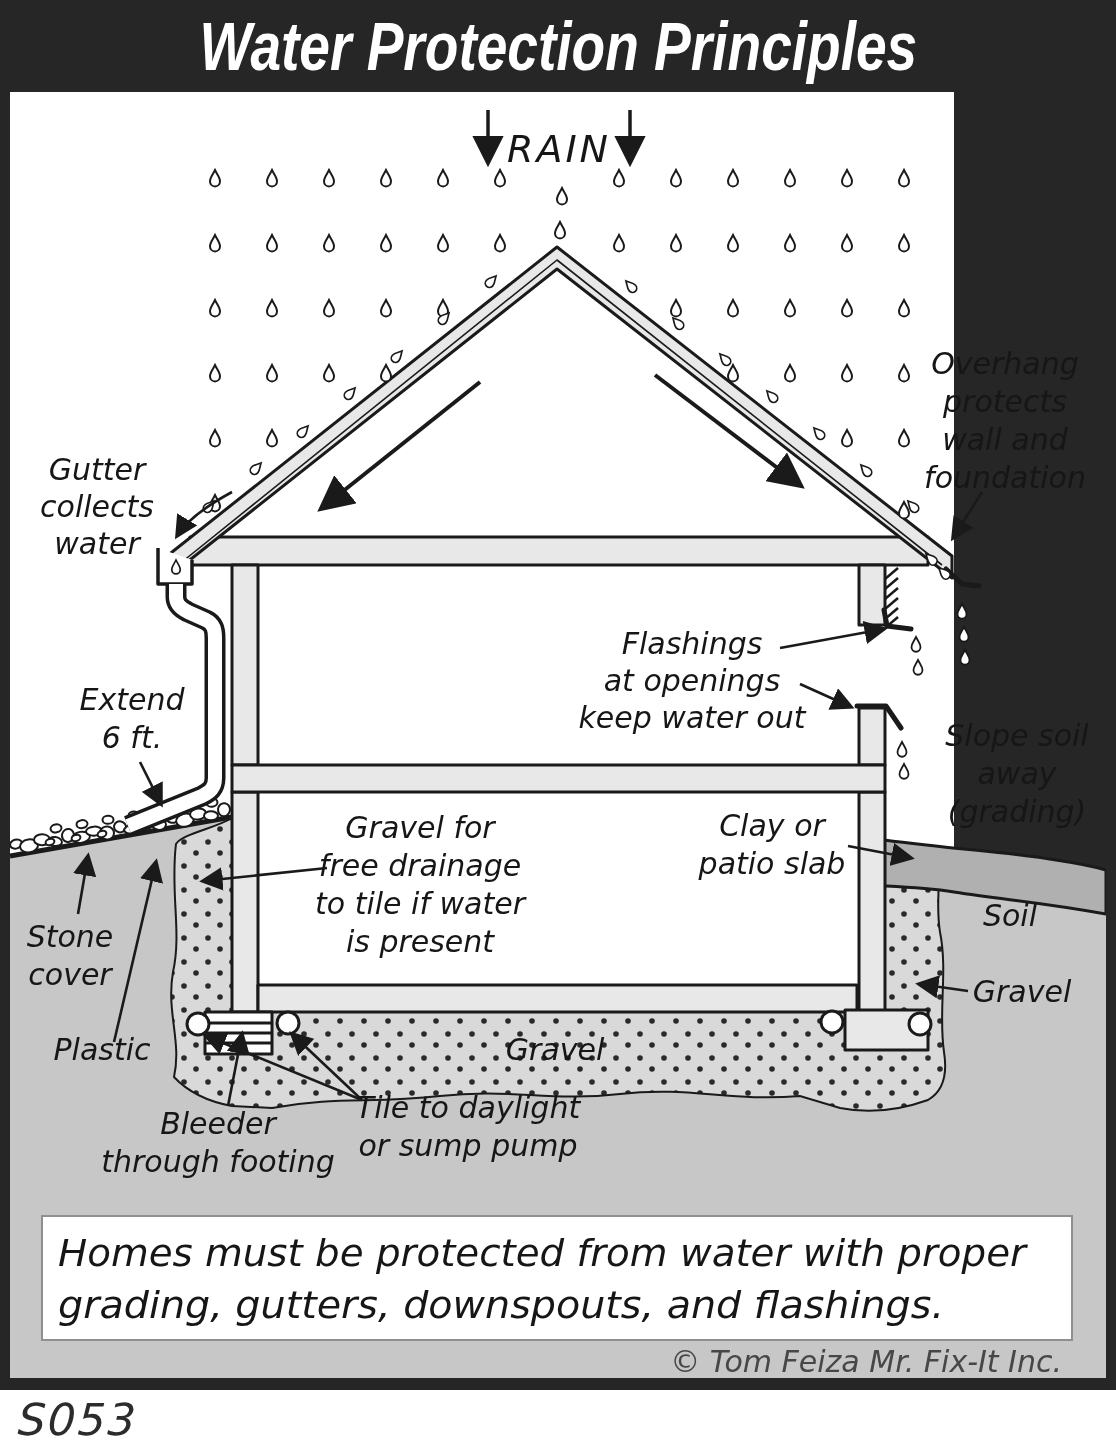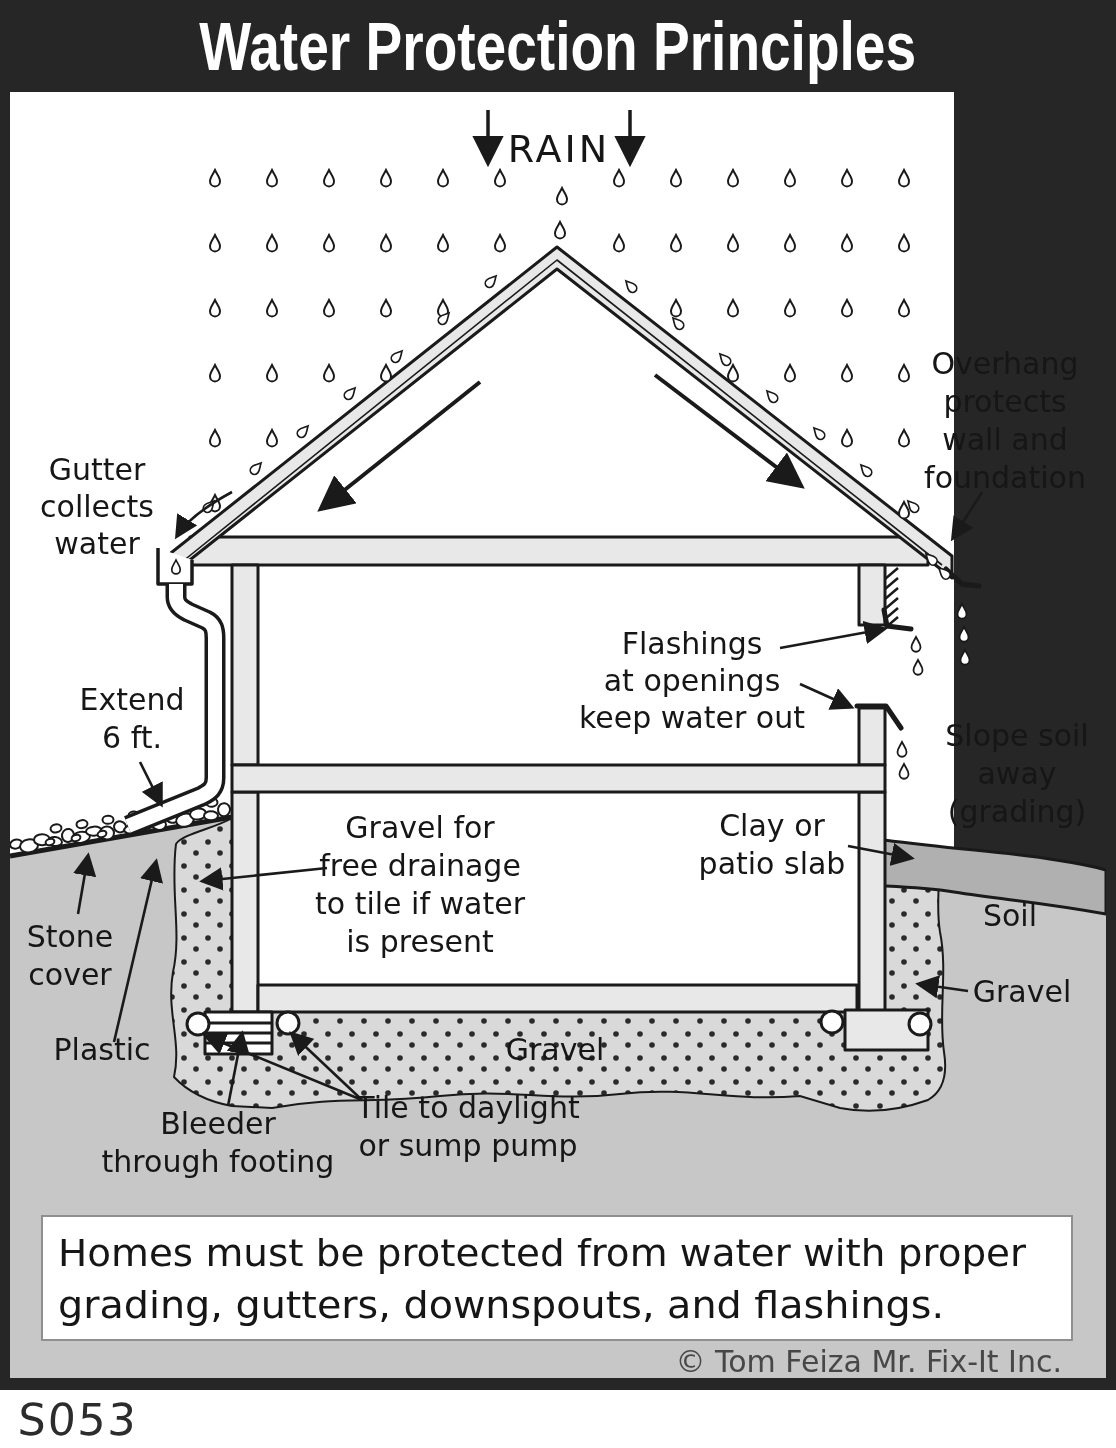--- a/index.html
+++ b/index.html
@@ -1,17 +1,17 @@
 <!DOCTYPE html>
 <html><head>
 <meta charset="utf-8">
 <style>
   html,body{margin:0;padding:0;background:#ffffff;}
   #page{position:relative;width:1116px;height:1448px;background:#ffffff;overflow:hidden;
-        font-family:"DejaVu Sans",sans-serif;}
+        font-family:"DejaVu Sans",sans-serif;font-style:italic;}
   #frame{position:absolute;left:0;top:0;width:1116px;height:1390px;background:#262626;}
   #titlebar{position:absolute;left:0;top:0;width:1116px;height:92px;display:flex;
             align-items:center;justify-content:center;}
   #titlebar .t{color:#ffffff;font-family:"Liberation Sans",sans-serif;font-weight:bold;
                font-size:64px;letter-spacing:0px;display:inline-block;transform:scale(.86,1.08);
                white-space:nowrap;}
   #canvas{position:absolute;left:10px;top:92px;width:944px;height:1286px;background:#ffffff;}
   #canvas svg{display:block;}
   #code{position:absolute;left:18px;top:1394px;font-size:44px;color:#2c2c2c;
         letter-spacing:2px;transform:skewX(-3deg);}

